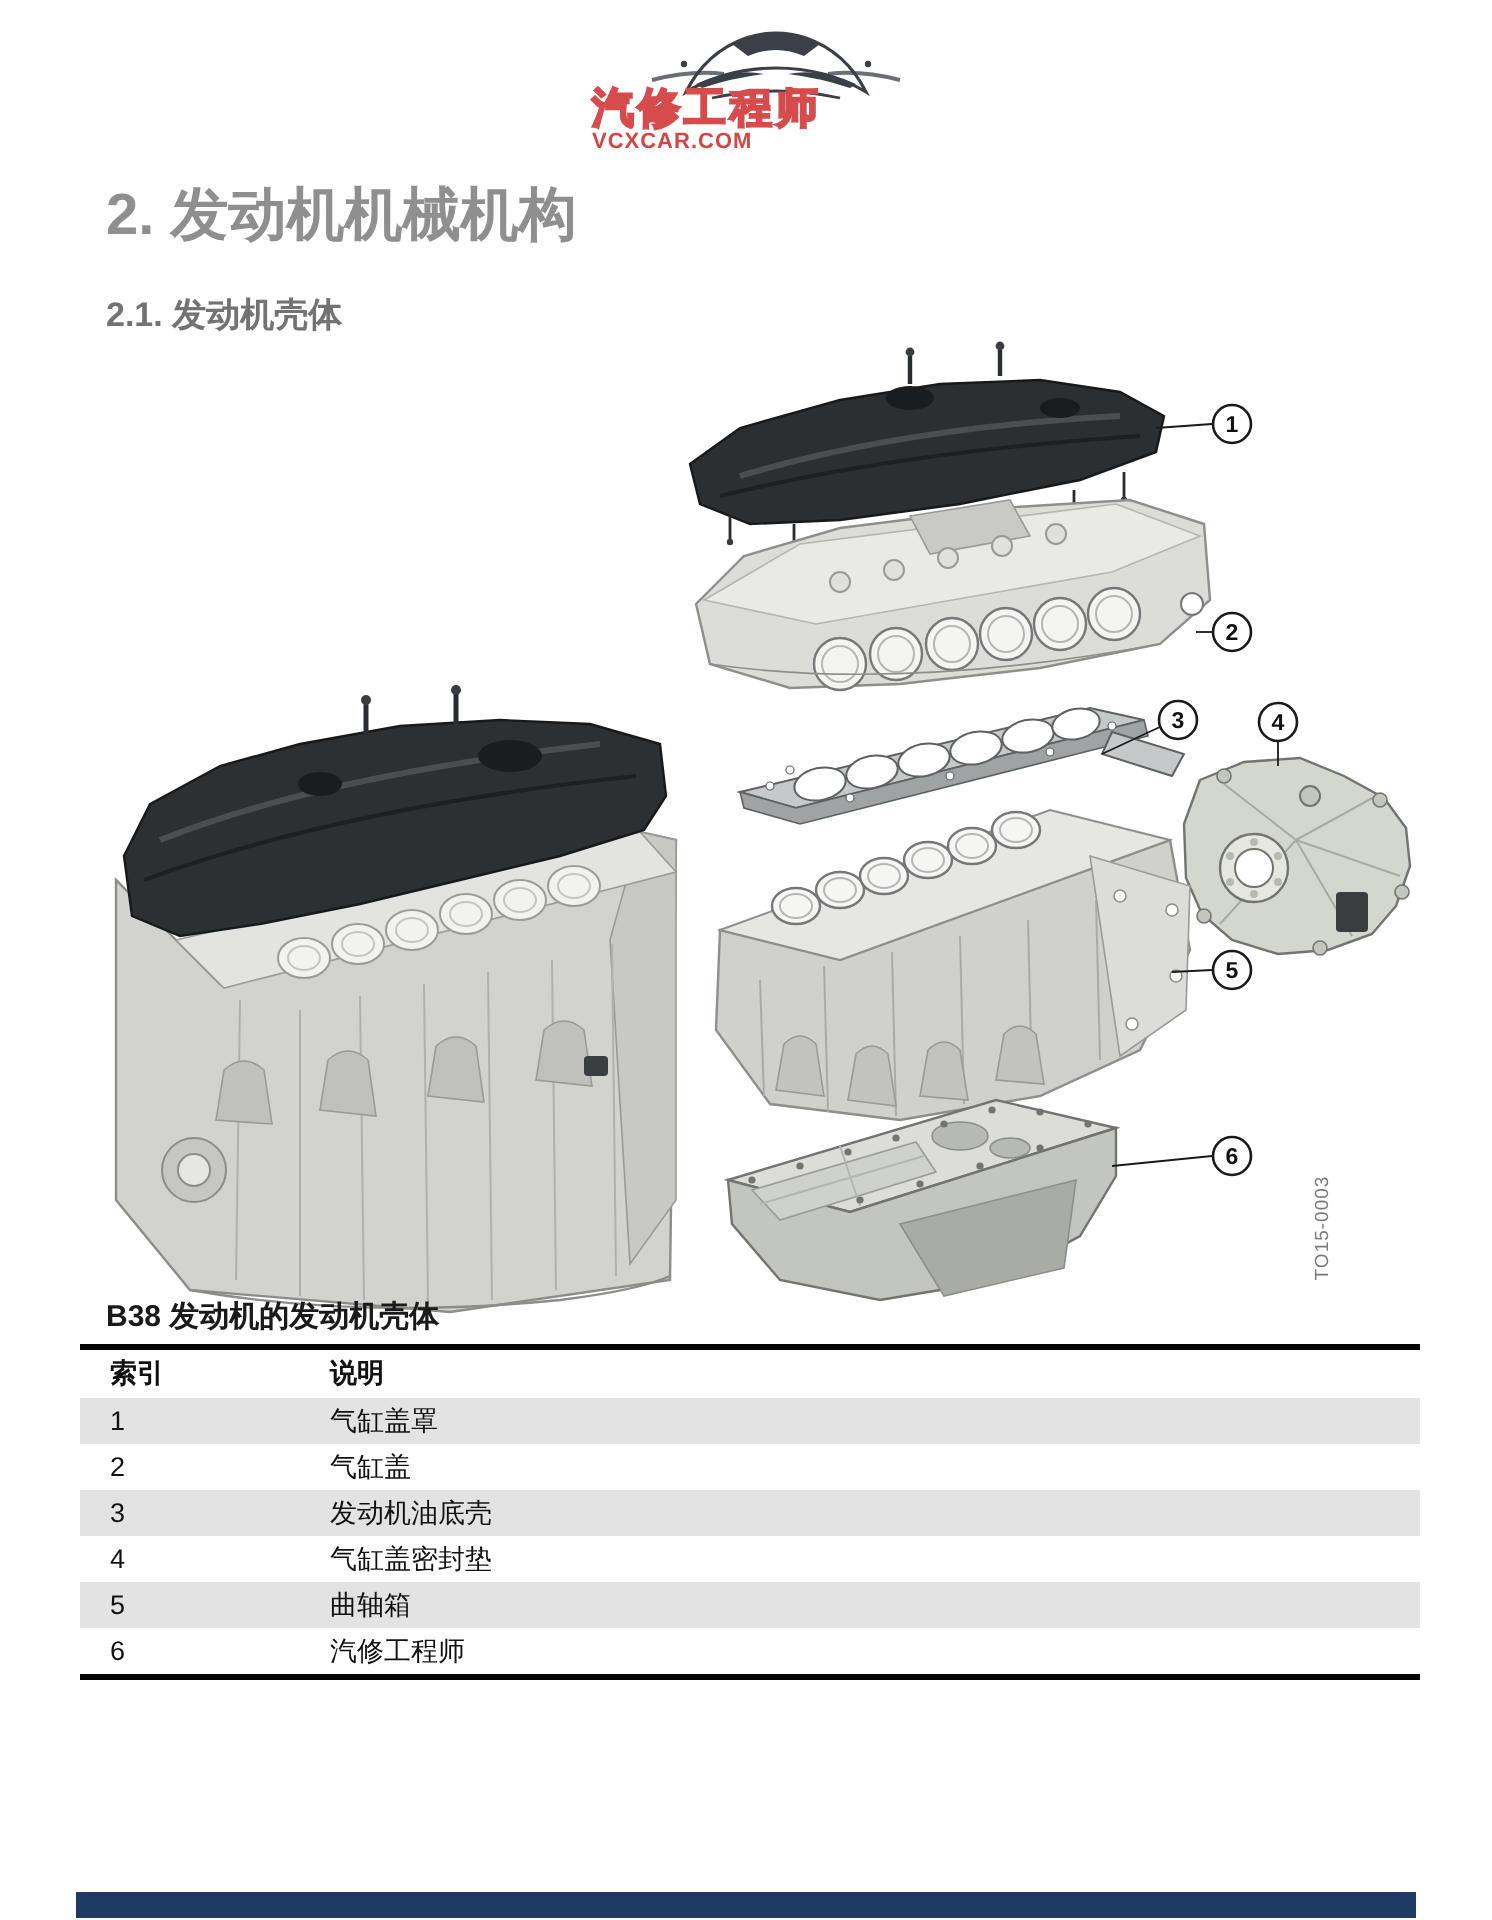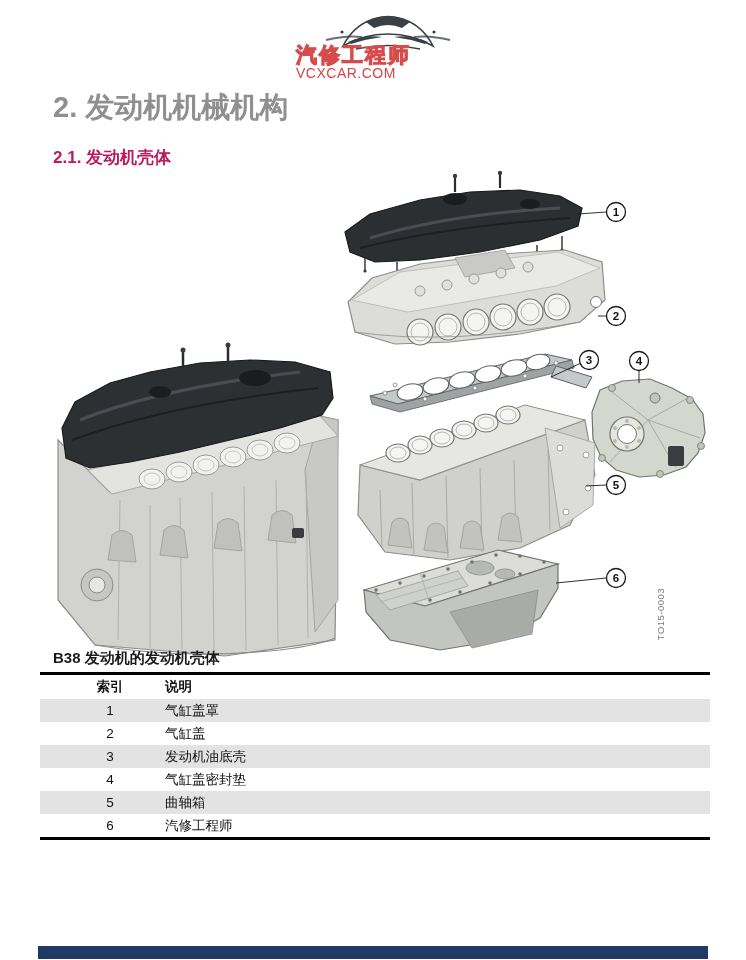--- a/index.html
+++ b/index.html
@@ -4,38 +4,38 @@
 <style>
   html,body{margin:0;padding:0;background:#ffffff;}
   .page{position:relative;width:746px;height:960px;background:#ffffff;overflow:hidden;
         font-family:"Liberation Sans","DejaVu Sans",sans-serif;color:#111;}
 
   
   .logo{position:absolute;left:296px;top:2px;width:184px;height:82px;text-align:left;}
   .logo-car{position:absolute;left:22px;top:0px;}
   .brand-cn{position:absolute;left:0;right:0;top:42px;font-size:21px;font-weight:700;line-height:1;
             color:#f0c9c9;-webkit-text-stroke:1.1px #d64b4b;letter-spacing:2px;white-space:nowrap;}
-  .brand-url{position:absolute;left:0;right:0;top:63px;font-size:14px;font-weight:400;
+  .brand-url{position:absolute;left:0;right:0;top:63px;font-size:11px;font-weight:700;
              color:#d64444;letter-spacing:0.5px;}
 
   
   .title{position:absolute;left:53px;top:56px;font-size:26px;font-weight:700;color:#0a0a0a;}
   .subtitle{position:absolute;left:53px;top:88px;font-size:29px;font-weight:700;color:#8f8f8f;}
-  .section{position:absolute;left:53px;top:146px;font-size:17px;font-weight:700;color:#be185d;}
+  .section{position:absolute;left:53px;top:146px;font-size:17px;font-weight:700;color:#737373;}
 
   
   .diagram{position:absolute;left:0;top:0;width:746px;height:960px;}
   .fig-caption{position:absolute;left:53px;top:649px;font-size:15px;font-weight:700;color:#1a1a1a;}
 
   
   .parts-table{position:absolute;left:40px;top:672px;width:670px;border-collapse:collapse;
                border-top:3px solid #000;border-bottom:3px solid #000;font-size:13.5px;table-layout:fixed;}
   .parts-table th{height:24px;text-align:left;font-weight:700;padding:0;vertical-align:middle;}
   .parts-table td{height:23px;padding:0;vertical-align:middle;}
-  .parts-table .c1{width:110px;padding-left:15px;text-align:center;}
+  .parts-table .c1{width:110px;padding-left:15px;}
   .parts-table .desc{font-weight:400;}
   .parts-table tr.zebra{background:#e3e3e3;}
 
   
   .footer-bar{position:absolute;left:38px;top:946px;width:670px;height:13px;background:#203a66;}
 </style>
 </head>
 <body>
 
 <div class="page">

